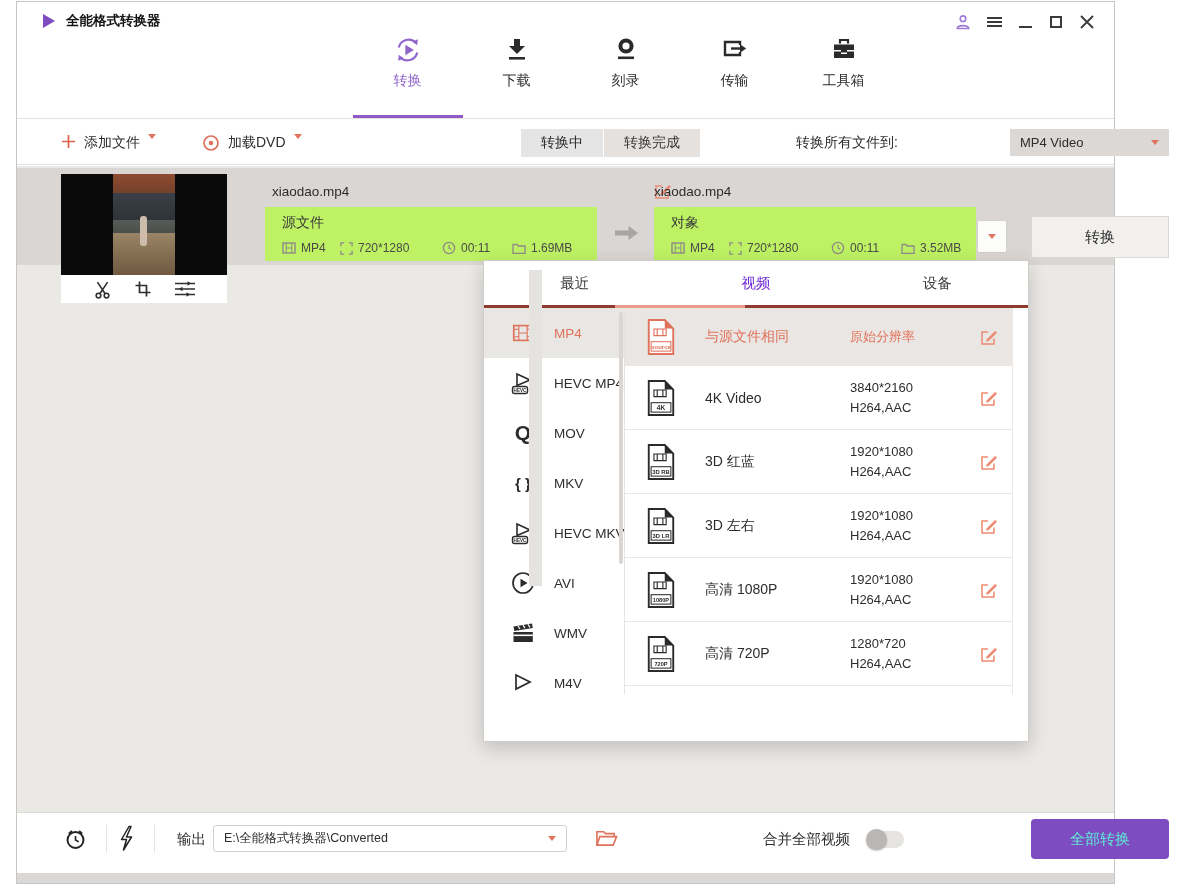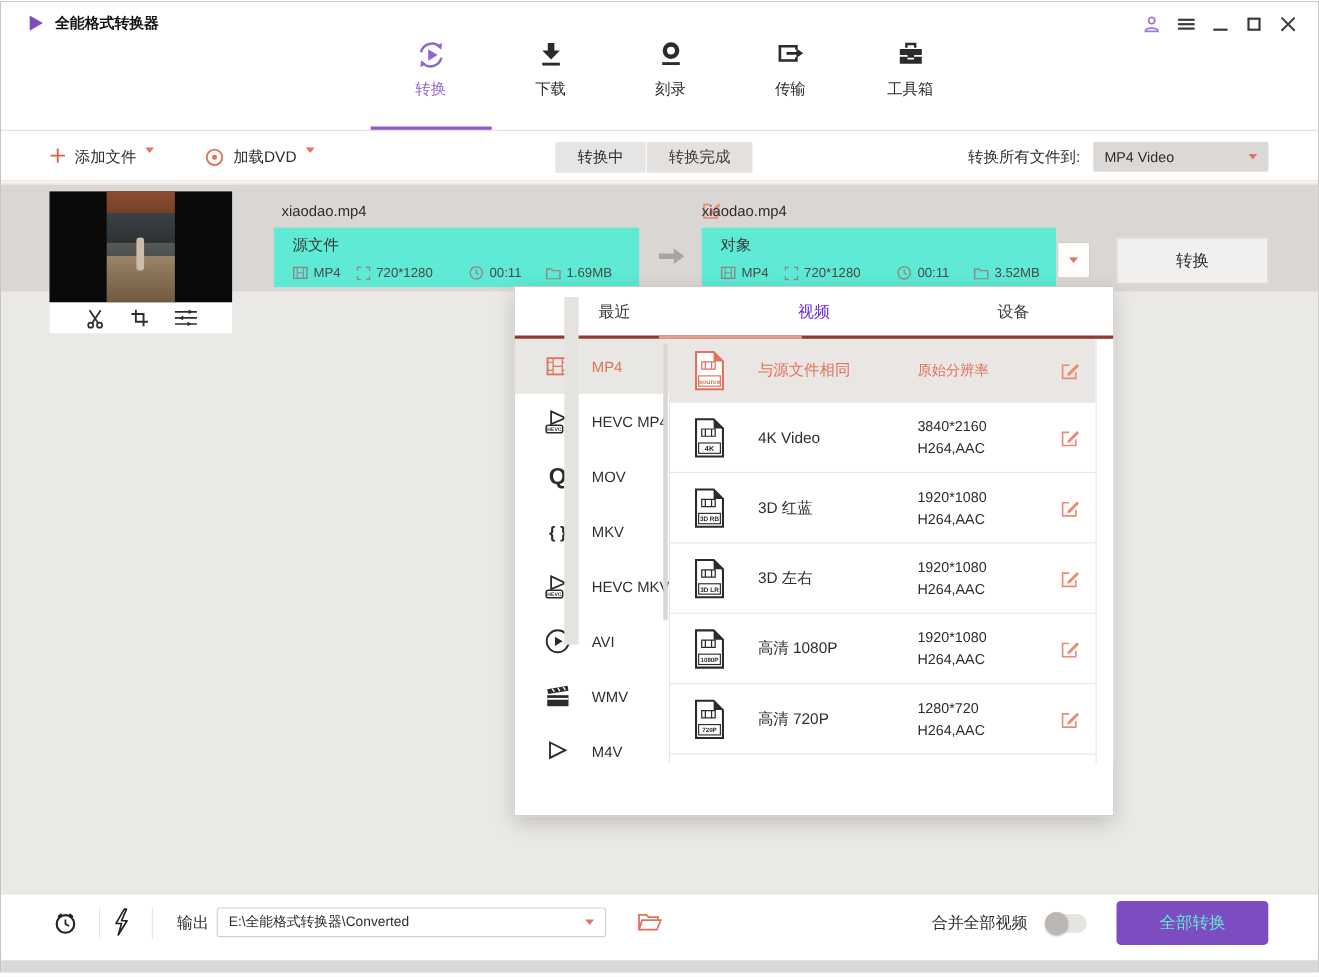--- a/index.html
+++ b/index.html
@@ -1,18 +1,18 @@
 <!DOCTYPE html>
 <html><head>
 <meta charset="utf-8">
 <style>
   *{margin:0;padding:0;box-sizing:border-box}
   html,body{width:1199px;height:888px}
   body{font-family:"Liberation Sans","DejaVu Sans",sans-serif;background:#fff;position:relative;overflow:hidden;color:#2d2d2d}
-  .window{position:absolute;left:0;top:1px;width:1199px;height:883px;border:1px solid #c7c5c3;background:#fff}
+  .window{position:absolute;left:16px;top:1px;width:1099px;height:883px;border:1px solid #c7c5c3;background:#fff}
   svg{display:block}
 
   
   .header{position:absolute;left:0;top:0;width:100%;height:117px;background:#fff;border-bottom:1px solid #e3e1de}
   .titlebar{position:absolute;left:24px;top:10px;display:flex;align-items:center;gap:9px}
   .app-title{font-size:13.5px;font-weight:bold;color:#141414}
   .winctrl{position:absolute;right:18px;top:11px;display:flex;align-items:center;gap:13px}
   .wbtn{width:18px;height:18px;display:flex;align-items:center;justify-content:center;cursor:pointer}
   .menu-lines div{width:15px;height:2px;background:#3a3a3a;margin:2px 0}
   .min-glyph{width:13px;height:2px;background:#3a3a3a;margin-top:9px}
@@ -38,21 +38,21 @@
   
   .content{position:absolute;left:0;top:164px;width:100%;height:646px;background:#ebe9e6}
   .file-row{position:absolute;left:0;top:2px;width:100%;height:97px;background:#d9d6d3}
   .thumb{position:absolute;left:44px;top:8px;width:166px;height:101px;background:#0a0a0a;display:flex;justify-content:center}
   .thumb-pic{width:62px;height:101px;background:
     linear-gradient(180deg,#8e4c30 0%,#74402a 19%,#3a4045 19%,#2e3337 46%,#565b58 46%,#4c504d 58%,#9a8568 58%,#70593f 100%)}
   .thumb-person{position:absolute;left:50%;top:42px;width:7px;height:30px;margin-left:-4px;background:#cdbcab;border-radius:3px}
   .thumb-tools{position:absolute;left:44px;top:109px;width:166px;height:28px;background:#fff;display:flex;align-items:center;justify-content:center;gap:22px}
   .thumb-tools span{cursor:pointer}
   .filename{position:absolute;font-size:13.5px;color:#2d2d2d}
-  .info-card{position:absolute;top:41px;height:54px;background:#5eead4;padding:7px 0 0 17px}
+  .info-card{position:absolute;top:41px;height:54px;background:#bef264;padding:7px 0 0 17px}
   .info-title{font-size:14px;color:#3a3a3a}
   .info-line{display:flex;align-items:center;margin-top:9px;font-size:12px;color:#4a4a48}
   .info-item{display:flex;align-items:center;gap:5px}
   .target-name-row{position:absolute;left:637px;top:16px;display:flex;align-items:center;gap:10px}
   .row-arrow{position:absolute;left:598px;top:58px}
   .fmt-drop-btn{position:absolute;left:960px;top:54px;width:30px;height:33px;background:#fdfdfc;border:1px solid #d2d0cd;border-radius:2px;display:flex;align-items:center;justify-content:center;cursor:pointer}
   .convert-btn{position:absolute;left:1014px;top:50px;width:138px;height:42px;background:#f1f0ee;border:1px solid #dbd9d6;display:flex;align-items:center;justify-content:center;font-size:15px;color:#2d2d2d;cursor:pointer}
 
   
   .popup{position:absolute;left:466px;top:258px;width:546px;height:482px;background:#fff;border:1px solid #cfccc9;box-shadow:0 6px 18px rgba(0,0,0,.18);z-index:5}

